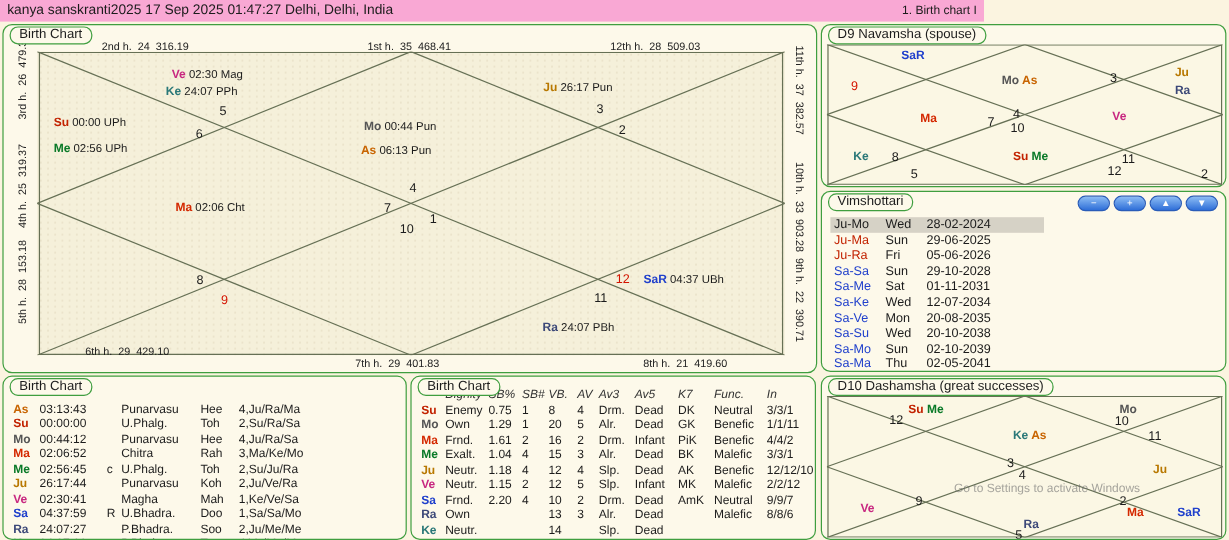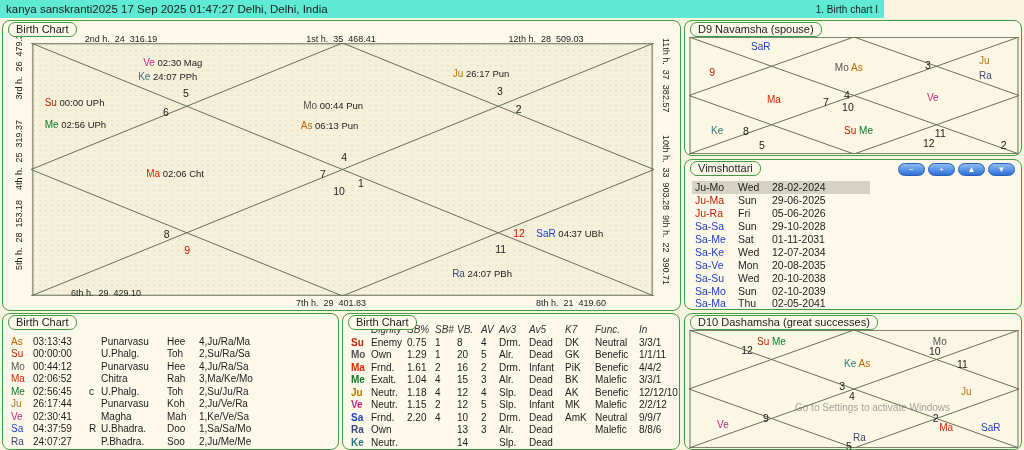--- a/index.html
+++ b/index.html
@@ -1,35 +1,35 @@
 <!DOCTYPE html>
 <html><head>
 <meta charset="utf-8">
 <style>
   *{margin:0;padding:0;box-sizing:border-box;}
   html,body{width:1024px;height:450px;}
   body{font-family:"Liberation Sans",sans-serif;background:#fbf4e0;position:relative;overflow:hidden;color:#1c1c1c;}
   #screen{position:absolute;inset:0;width:1024px;height:450px;}
-  .titlebar{position:absolute;left:0;top:0;width:884px;height:18px;background:#5eead4;font-size:11.5px;display:flex;justify-content:space-between;align-items:center;padding:0 6px;}
+  .titlebar{position:absolute;left:0;top:0;width:820px;height:18px;background:#f9a8d4;font-size:11.5px;display:flex;justify-content:space-between;align-items:center;padding:0 6px;}
   .titlebar .right{font-size:10px;}
   .panel{position:absolute;border:1px solid #3f9e3f;border-radius:8px;background:#fdf9ea;}
   .ptitle{position:absolute;left:5px;top:1px;height:15px;line-height:13px;padding:0 7px;border:1px solid #3f9e3f;border-radius:7px;background:#fdf9ea;font-size:11px;z-index:3;white-space:nowrap;}
   #mainPanel{left:2px;top:20px;width:679px;height:291px;}
   #d9Panel{left:684px;top:20px;width:338px;height:136px;}
   #vimPanel{left:684px;top:159px;width:338px;height:151px;}
   #d10Panel{left:684px;top:313px;width:338px;height:137px;overflow:hidden;}
   #ptablePanel{left:2px;top:313px;width:337px;height:137px;overflow:hidden;}
   #dtablePanel{left:342px;top:313px;width:338px;height:137px;overflow:hidden;}
   .nchart{position:absolute;background:#fbf7e4;}
   #mainChart{left:28px;top:22px;width:623px;height:253px;background-color:#f5f0da;background-image:radial-gradient(#e7dfc6 0.6px, rgba(0,0,0,0) 0.7px);background-size:6px 5px;}
   #d9Chart{left:4px;top:16px;width:330px;height:117px;}
   #d10Chart{left:4px;top:16px;width:330px;height:118px;}
   .nchart svg{position:absolute;inset:0;width:100%;height:100%;}
   .ci{position:absolute;white-space:nowrap;font-size:10px;line-height:11px;z-index:2;}
-  .su,.mo,.ma,.me,.ju,.ve,.sa,.ra,.ke,.as{font-weight:normal;}
+  .su,.mo,.ma,.me,.ju,.ve,.sa,.ra,.ke,.as{font-weight:bold;}
   .su{color:#c22200}.mo{color:#555555}.ma{color:#d42800}.me{color:#0a7a28}.ju{color:#b87800}
   .ve{color:#c82880}.sa{color:#2040cc}.ra{color:#3c4878}.ke{color:#2a7878}.as{color:#c86400}
   .k{color:#1c1c1c;font-weight:normal;font-size:9.5px;}
   .num{color:#1c1c1c;font-size:10.5px;}
   .rnum{color:#d41400;font-size:10.5px;}
   .hlab{position:absolute;font-size:9px;color:#222;white-space:pre;transform:translateX(-50%);z-index:2;}
   .vlab{position:absolute;font-size:9px;color:#222;white-space:pre;width:13px;z-index:2;}
   .vl{writing-mode:vertical-rl;transform:rotate(180deg);}
   .vr{writing-mode:vertical-rl;}
   .vbtns{position:absolute;top:3px;right:6px;display:flex;gap:3px;z-index:4;}

